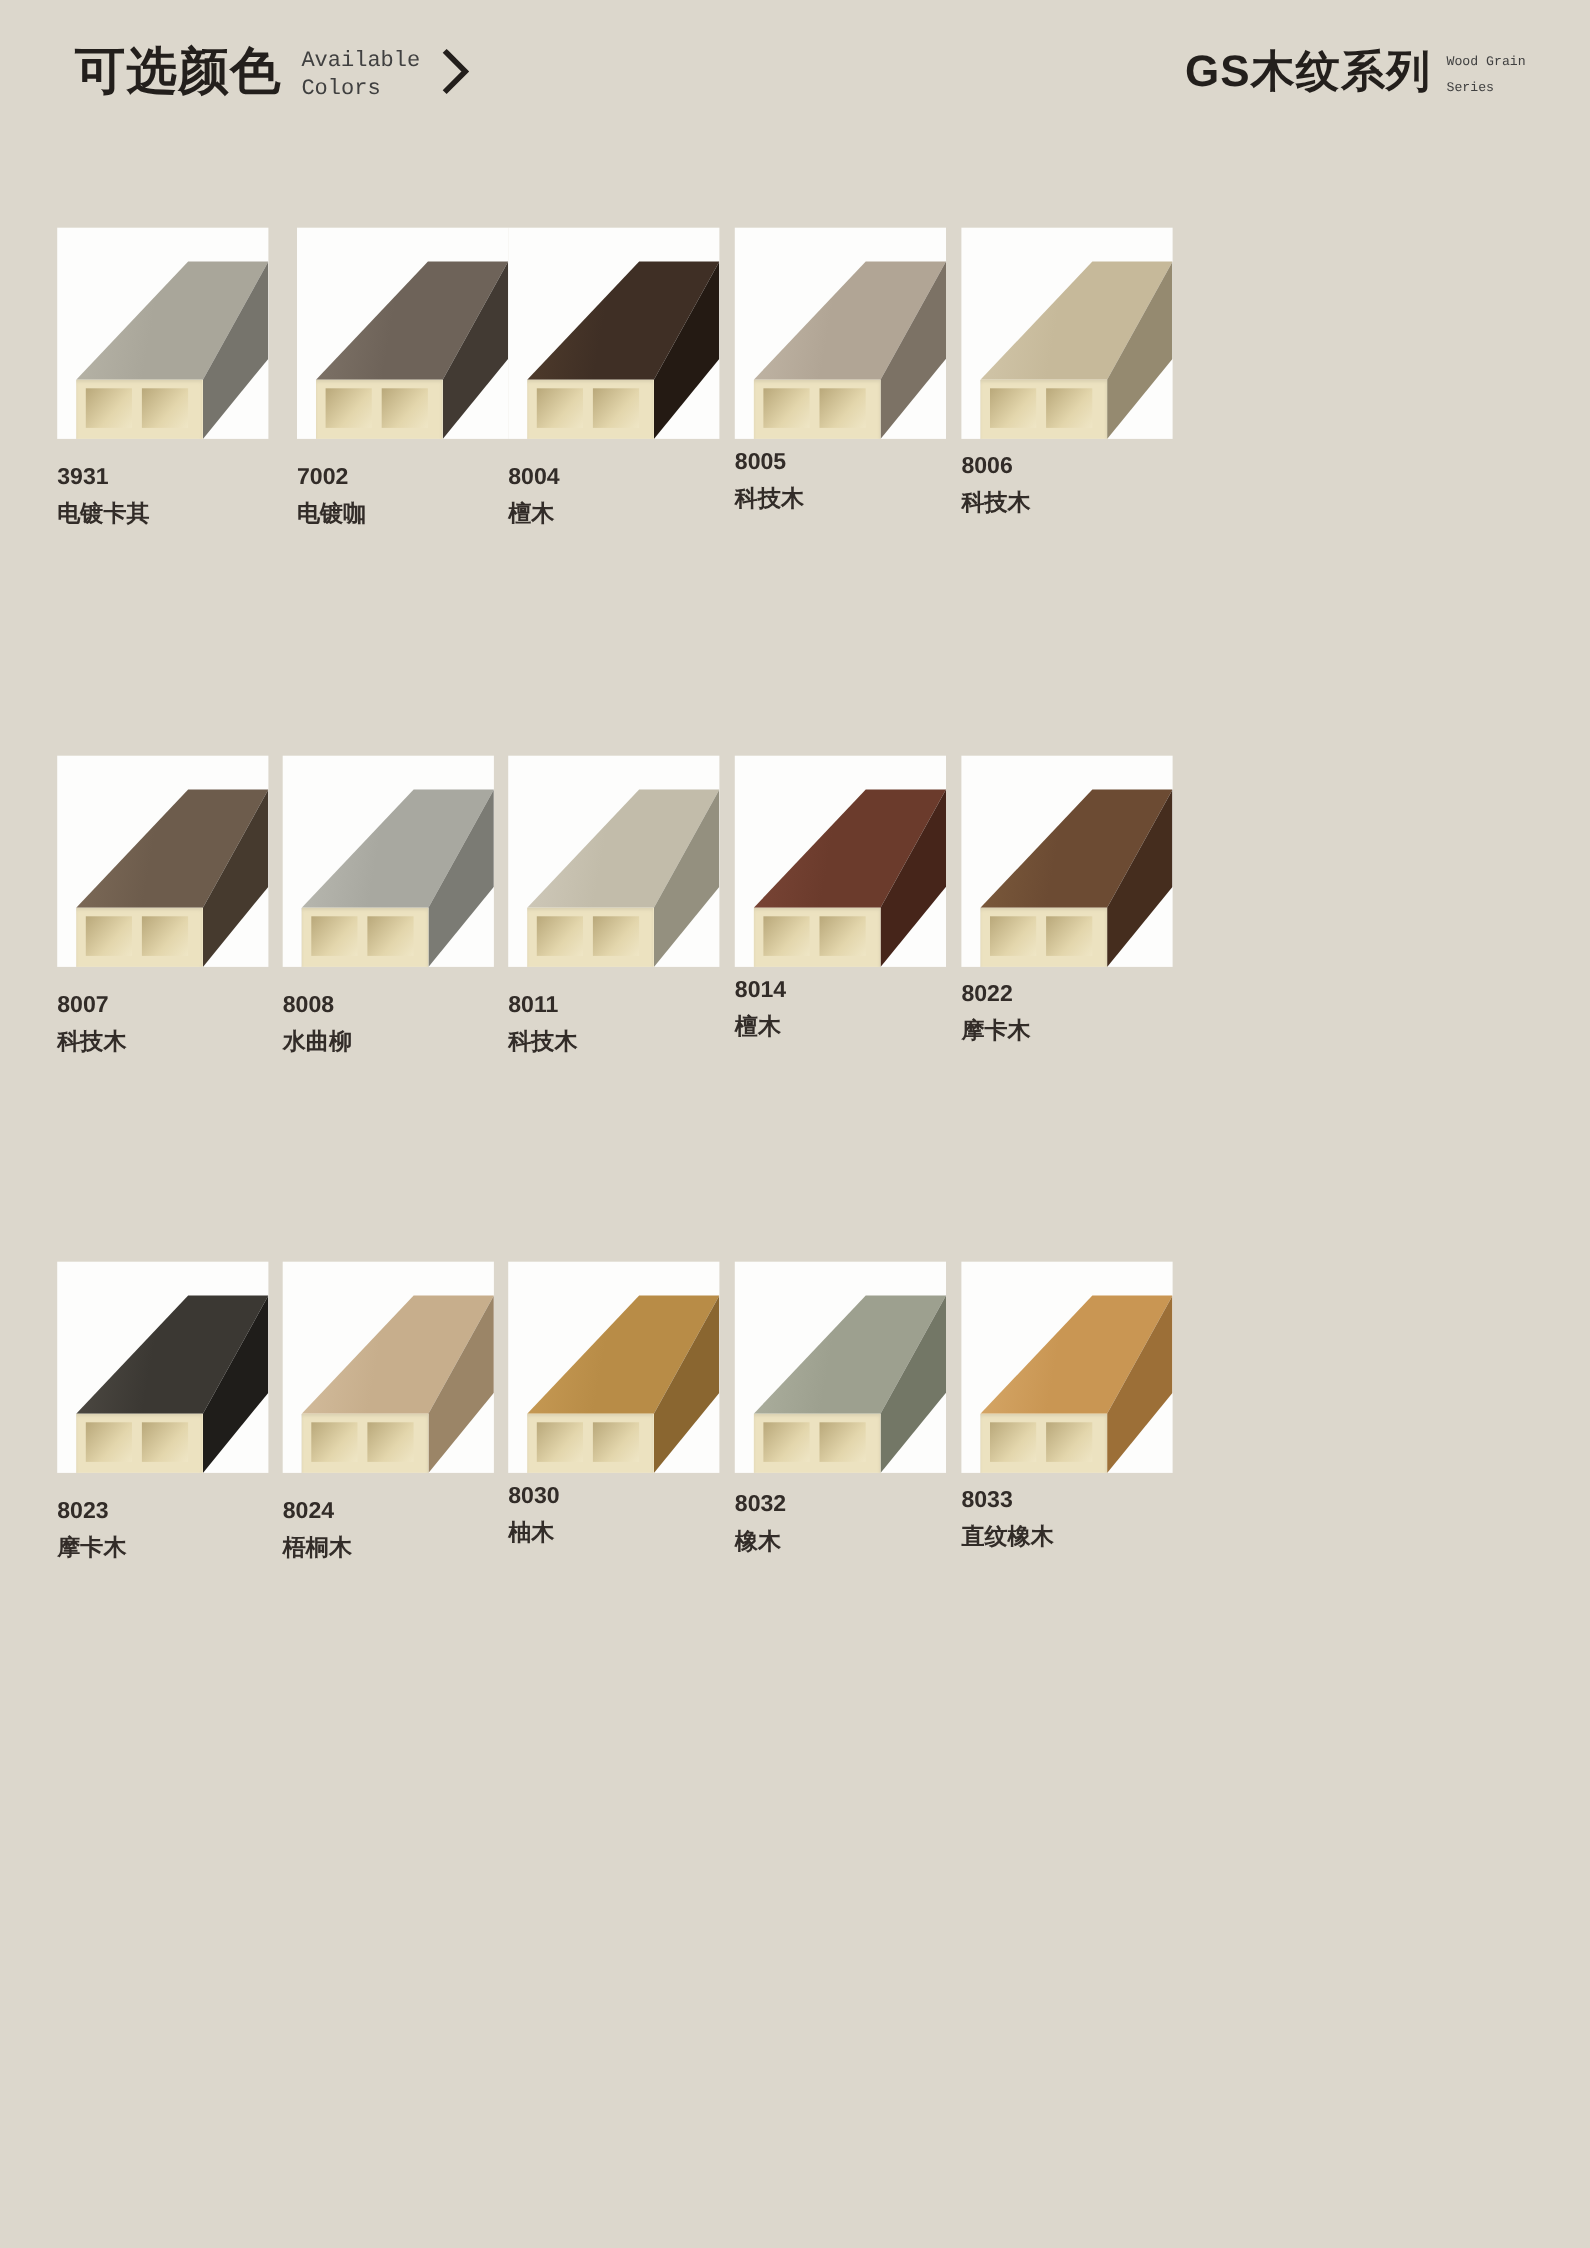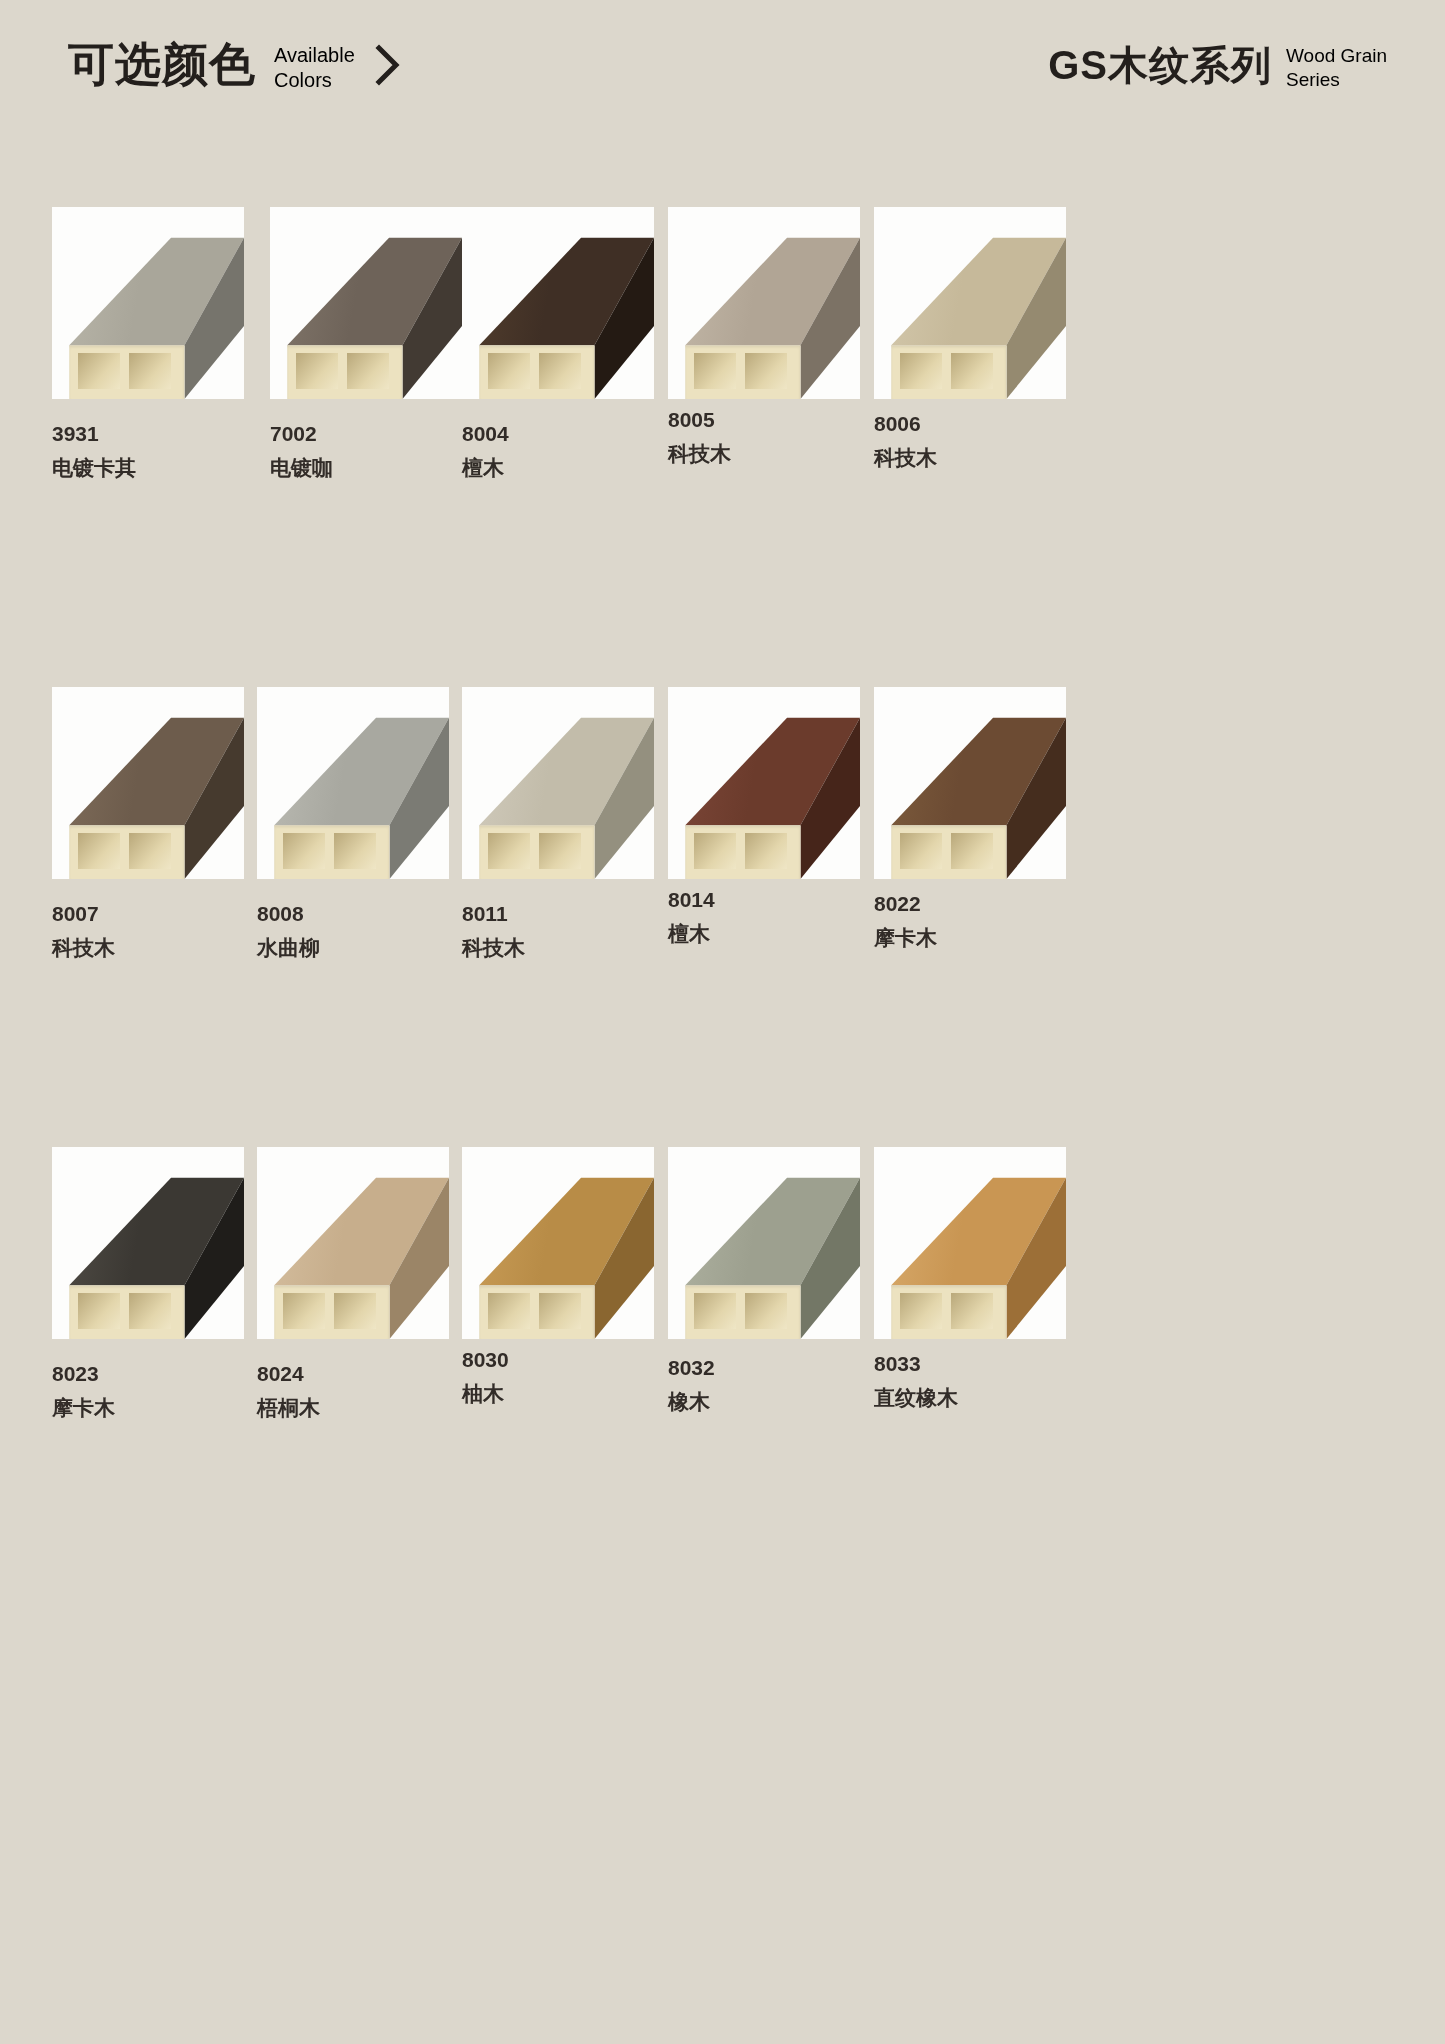--- a/index.html
+++ b/index.html
@@ -13,29 +13,29 @@
 
   
   .header { position: absolute; top: 0; left: 0; width: 1445px; height: 170px; }
 
   .hdr-left { position: absolute; left: 68px; top: 38px; display: flex; align-items: flex-start; }
   .hdr-cn {
     font-size: 46px; font-weight: 700; color: #231f1c;
     letter-spacing: 1px; line-height: 52px; white-space: nowrap;
   }
   .hdr-en {
-    font-size: 20px; color: #000000; line-height: 25px;
-    margin-left: 18px; margin-top: 5px; white-space: nowrap;
+    font-size: 20px; color: #404040; line-height: 25px;
+    margin-left: 18px; margin-top: 5px; white-space: nowrap; font-family: Liberation Mono, monospace;
   }
   .hdr-en span { display: block; }
   .chev { margin-left: 18px; margin-top: 6px; }
 
   .hdr-right { position: absolute; right: 58px; top: 42px; display: flex; align-items: flex-start; }
   .hdr-right .hdr-cn { font-size: 40px; line-height: 46px; }
-  .hdr-right .hdr-en { font-size: 19px; line-height: 24px; margin-left: 14px; margin-top: 2px; }
+  .hdr-right .hdr-en { font-size: 12px; line-height: 24px; margin-left: 14px; margin-top: 2px; }
 
   
   .grid { position: absolute; left: 0; top: 0; width: 1445px; height: 2044px; }
 
   .cell { position: absolute; }
   .tile {
     position: relative; width: 192px; height: 192px;
     background: #fdfdfc; overflow: hidden;
   }
 

